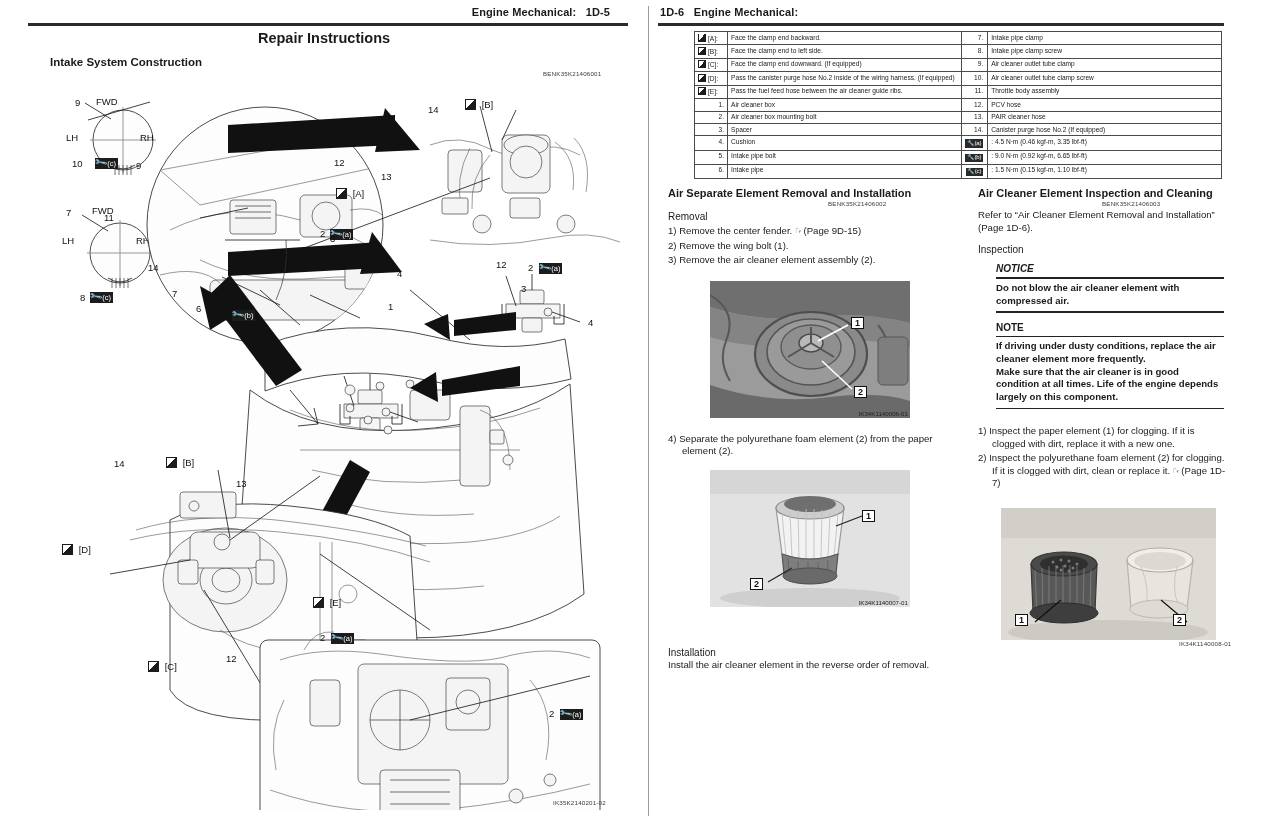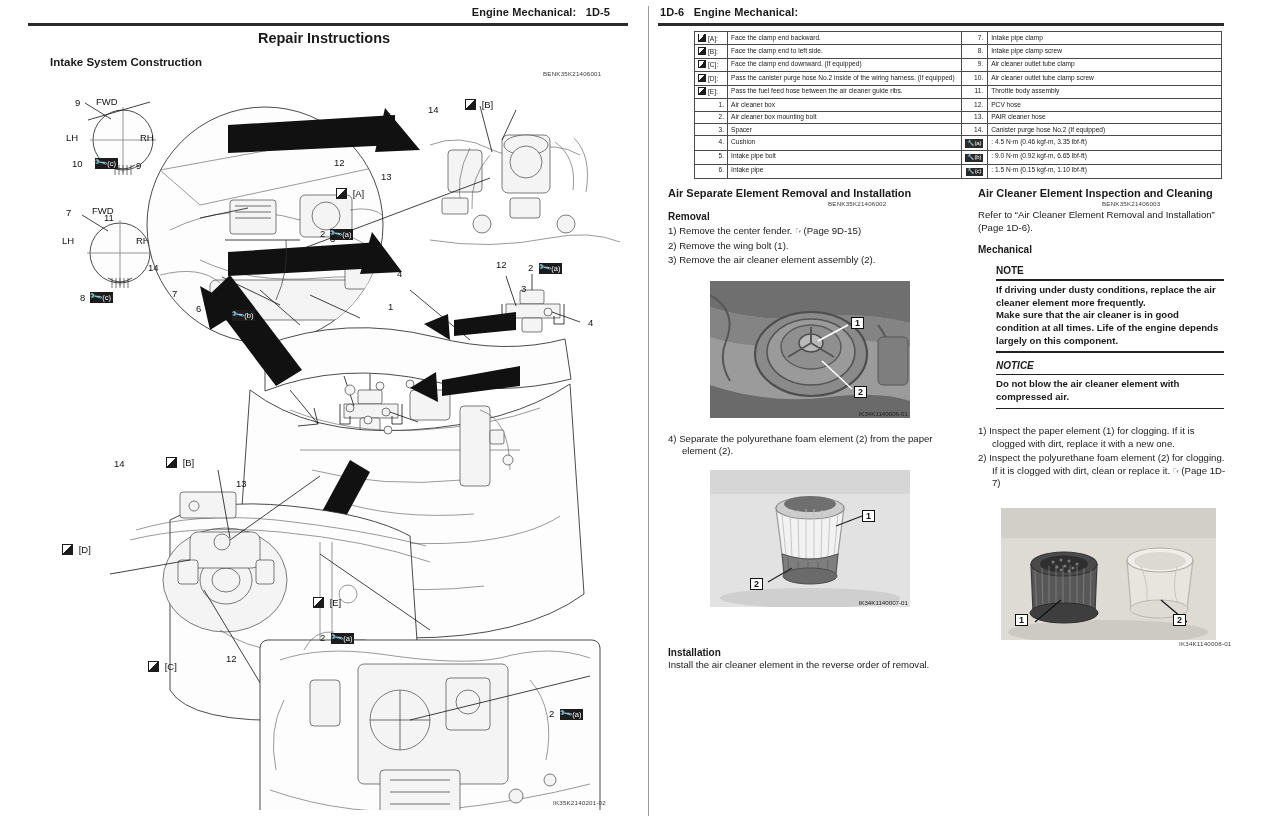--- a/index.html
+++ b/index.html
@@ -85,21 +85,21 @@
     background: linear-gradient(to bottom right, #fff 0%, #fff 48%, #1c1c1c 48%, #1c1c1c 100%);
   }
   .tq-badge {
     display: inline-block; background: #2a2a2a; color: #fff; font-size: 6px;
     padding: 0.5px 2px; vertical-align: -1px; letter-spacing: -0.2px;
   }
 
   
   .col { position: absolute; font-size: 9.6px; line-height: 1.3; }
   .h-sec { font-weight: bold; font-size: 11px; }
-  .h-sub { font-weight: bold; font-size: 10px; margin-top: 4px; }
+  .h-sub { font-weight: normal; font-size: 10px; margin-top: 4px; }
   .step { padding-left: 14px; text-indent: -14px; margin-top: 2px; }
 
   .notice-box { margin: 6px 0 2px 18px; width: 228px; }
   .notice-box .ttl { font-weight: bold; font-style: italic; font-size: 10px; padding-bottom: 2px; }
   .notice-box .bar { height: 1.6px; background: #222; }
   .notice-box .body { font-weight: bold; font-size: 9.6px; line-height: 1.32; padding: 3px 0 4px 0; }
 
   
   .photo { position: absolute; overflow: hidden; }
   .photo .code { position: absolute; right: 2px; bottom: 1px; font-size: 6.2px; color: #222; }
@@ -548,34 +548,34 @@
 
   <div class="col" style="left:668px; top:630px; width:292px;">
     <div class="h-sub" style="margin-top:16px;">Installation</div>
     <div>Install the air cleaner element in the reverse order of removal.</div>
   </div>
 
   <div class="col" style="left:978px; top:186px; width:252px;">
     <div class="h-sec">Air Cleaner Element Inspection and Cleaning</div>
     <div class="fig-code" style="position:relative; left:124px; top:0px;">BENK35K21406003</div>
     <div style="margin-top:1px;">Refer to “Air Cleaner Element Removal and Installation” (Page 1D-6).</div>
-    <div class="h-sub" style="margin-top:9px;">Mechanical</div>
+    <div class="h-sub" style="margin-top:9px;">Inspection</div>
+
+    <div class="notice-box">
+      <div class="ttl">NOTICE</div>
+      <div class="bar"></div>
+      <div class="body">Do not blow the air cleaner element with compressed air.</div>
+      <div class="bar"></div>
+    </div>
 
     <div class="notice-box" style="margin-top:8px;">
       <div class="ttl" style="font-style:normal;">NOTE</div>
       <div class="bar"></div>
       <div class="body" style="white-space:pre-line;">If driving under dusty conditions, replace the air cleaner element more frequently.
 Make sure that the air cleaner is in good condition at all times. Life of the engine depends largely on this component.</div>
-      <div class="bar"></div>
-    </div>
-
-    <div class="notice-box">
-      <div class="ttl">NOTICE</div>
-      <div class="bar"></div>
-      <div class="body">Do not blow the air cleaner element with compressed air.</div>
       <div class="bar"></div>
     </div>
 
     <div class="step" style="margin-top:16px;">1) Inspect the paper element (1) for clogging. If it is clogged with dirt, replace it with a new one.</div>
     <div class="step">2) Inspect the polyurethane foam element (2) for clogging. If it is clogged with dirt, clean or replace it. ☞(Page 1D-7)</div>
   </div>
 
   <div class="photo" style="left:1001px; top:508px; width:215px; height:132px;">
     <svg width="215" height="132" viewBox="0 0 215 132">
       <rect width="215" height="132" fill="#dedad4"></rect>

